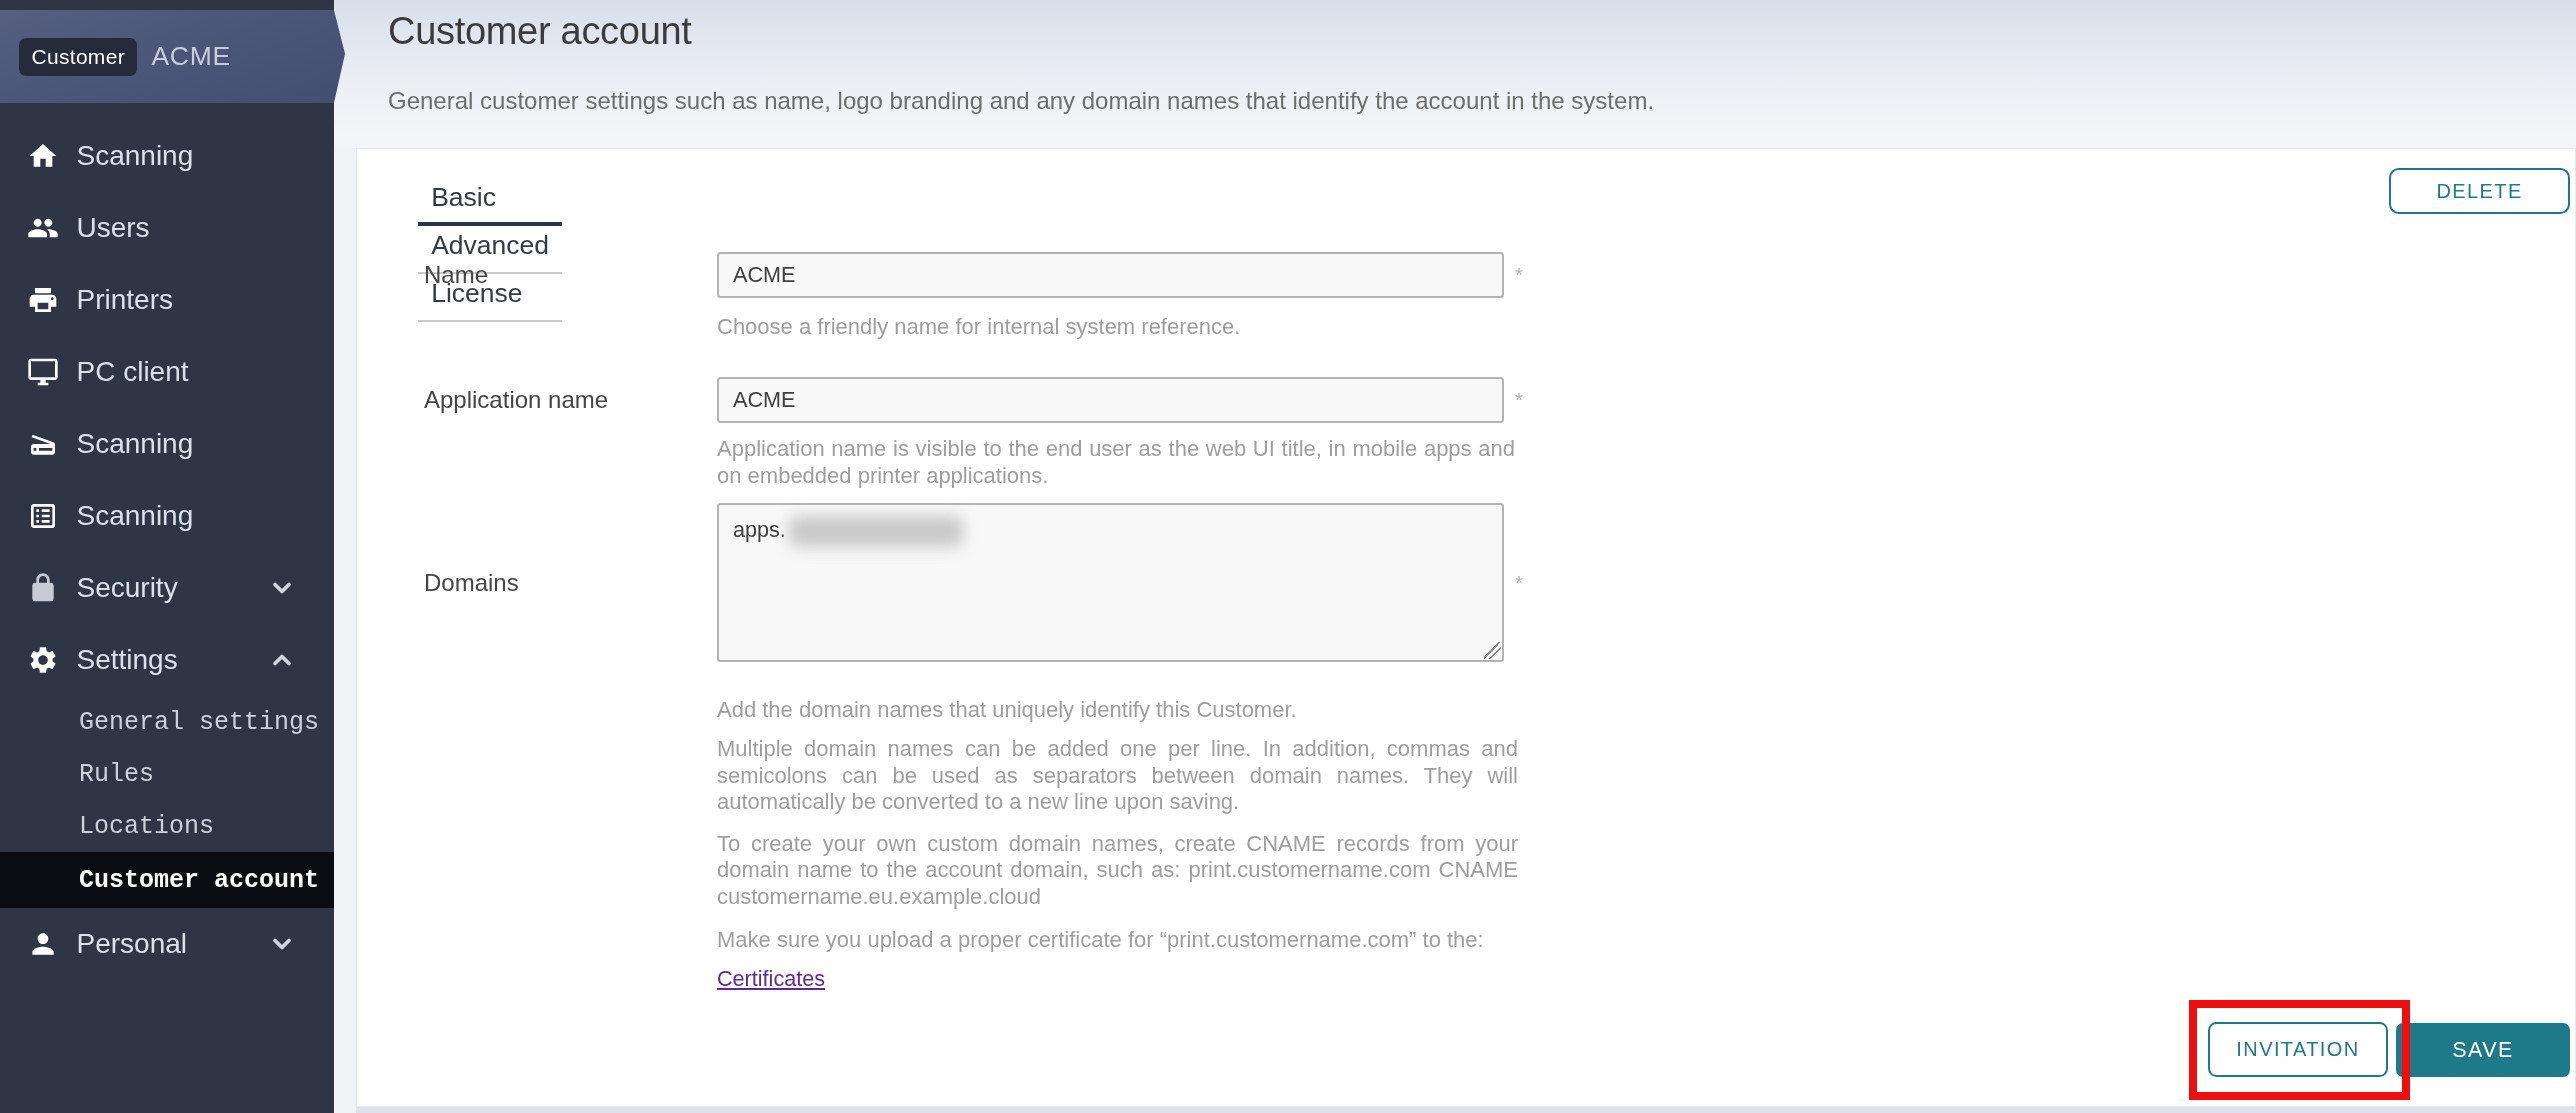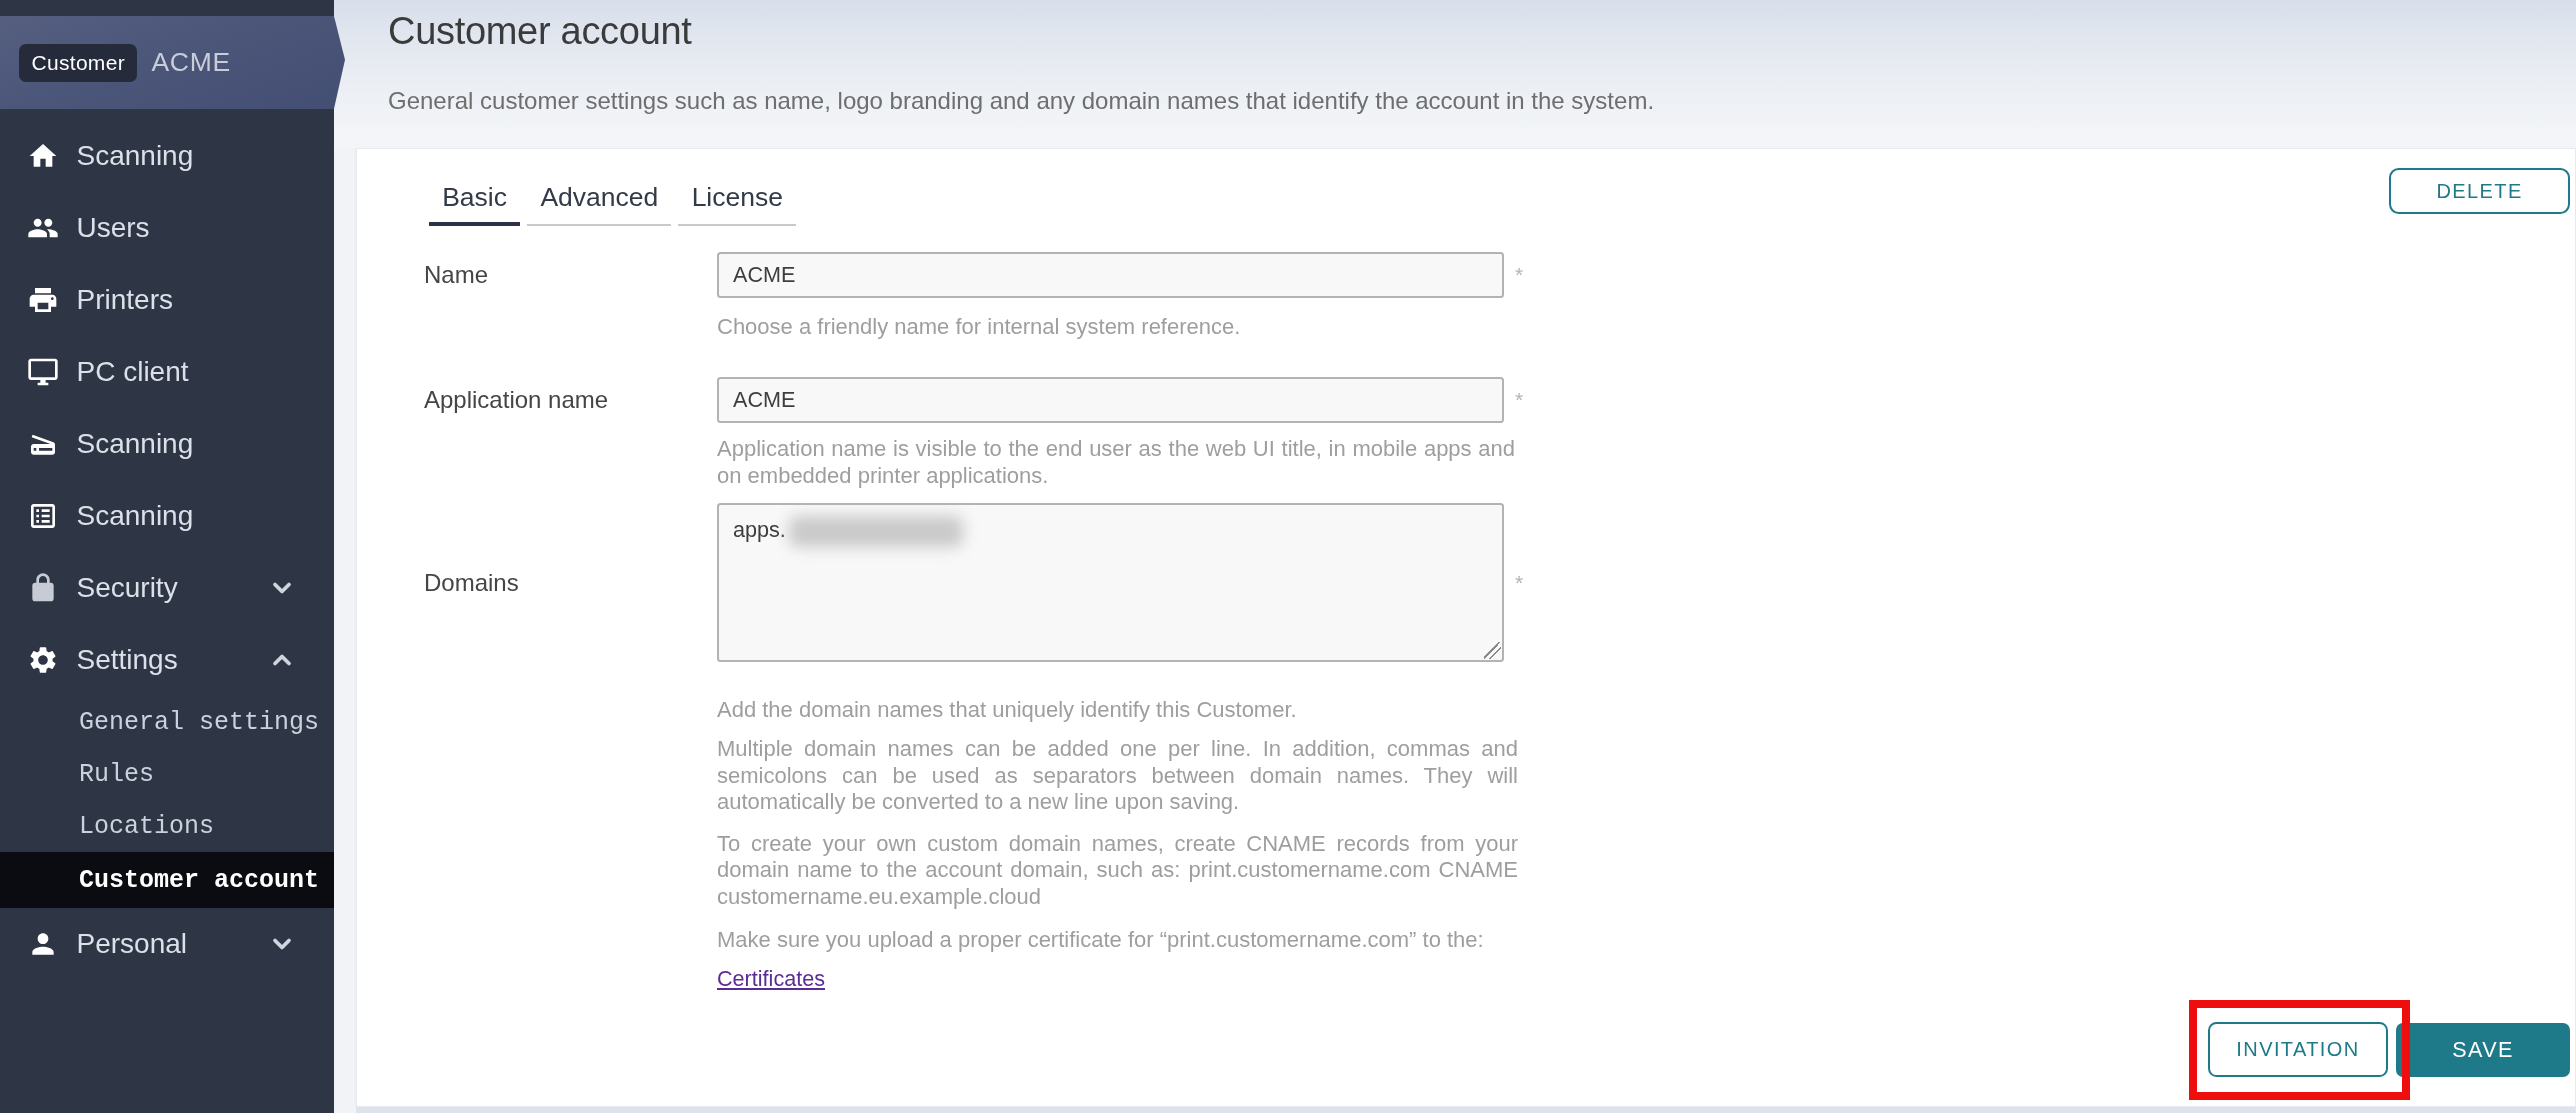--- a/index.html
+++ b/index.html
@@ -2,21 +2,21 @@
 <html style="font-size:11px"><head>
 <meta charset="utf-8">
 <style>
   * { margin:0; padding:0; box-sizing:border-box; }
   html,body { width:2576px; height:1114px; overflow:hidden; }
   body { font-family:"Liberation Sans", sans-serif; background:#f1f3f7; position:relative; }
 
   
   .sidebar { position:absolute; left:0; top:0; width:334px; height:1114px; background:#2e3544; z-index:5; }
   .sidebar-header {
-    position:absolute; left:0; top:16px; width:345px; height:93px;
+    position:absolute; left:0; top:10px; width:345px; height:93px;
     background:linear-gradient(160deg,#565f80 0%,#4b5679 45%,#434e73 100%);
     clip-path:polygon(0 0, 96.8% 0, 100% 47%, 96.8% 100%, 0 100%);
     display:flex; align-items:center; padding-left:19px; z-index:6;
   }
   .context-badge {
     background:#262b3b; color:#ffffff; font-size:21px; padding:7px 12.5px;
     border-radius:7px; letter-spacing:0.3px;
   }
   .account-name { color:#c8cdd9; font-size:26.5px; margin-left:14px; letter-spacing:0.7px; }
 
@@ -42,21 +42,21 @@
   .page-title { position:absolute; left:54px; top:9.7px; font-size:38px; font-weight:400; color:#3b3b3b; letter-spacing:-0.3px; }
   .page-desc { position:absolute; left:54px; top:87px; font-size:24px; color:#6e6e6e; }
 
   .card {
     position:absolute; left:22px; top:148px; width:2220px; height:959px;
     background:#ffffff; border:0.7px solid #e7eaef; box-shadow:0 0.7px 2.8px rgba(40,50,70,0.06);
   }
   .bottom-strip { position:absolute; left:22px; top:1107px; right:0; height:7px; background:#dde2ec; }
 
   
-  .tabs { position:absolute; left:72px; top:29px; display:flex; }
+  .tabs { position:absolute; left:61px; top:29px; display:flex;flex-direction:column; }
   .tab { font-size:26.5px; color:#333b49; padding:4.2px 13.2px 11px 13.2px; border-bottom:2.1px solid #c9c9c9; margin-right:7px; cursor:pointer; }
   .tab.active { border-bottom:4.9px solid #2c3446; padding-bottom:8.4px; font-weight:500; }
 
   
   .btn-outline {
     position:absolute; background:#ffffff; border:2.1px solid #1e7988; border-radius:9.7px;
     color:#1e7988; font-size:20px; letter-spacing:1.4px; font-weight:500; cursor:pointer;
     display:flex; align-items:center; justify-content:center; font-family:"Liberation Sans",sans-serif;
   }
   .delete-btn { top:19px; right:4.9px; width:181px; height:46px; }

